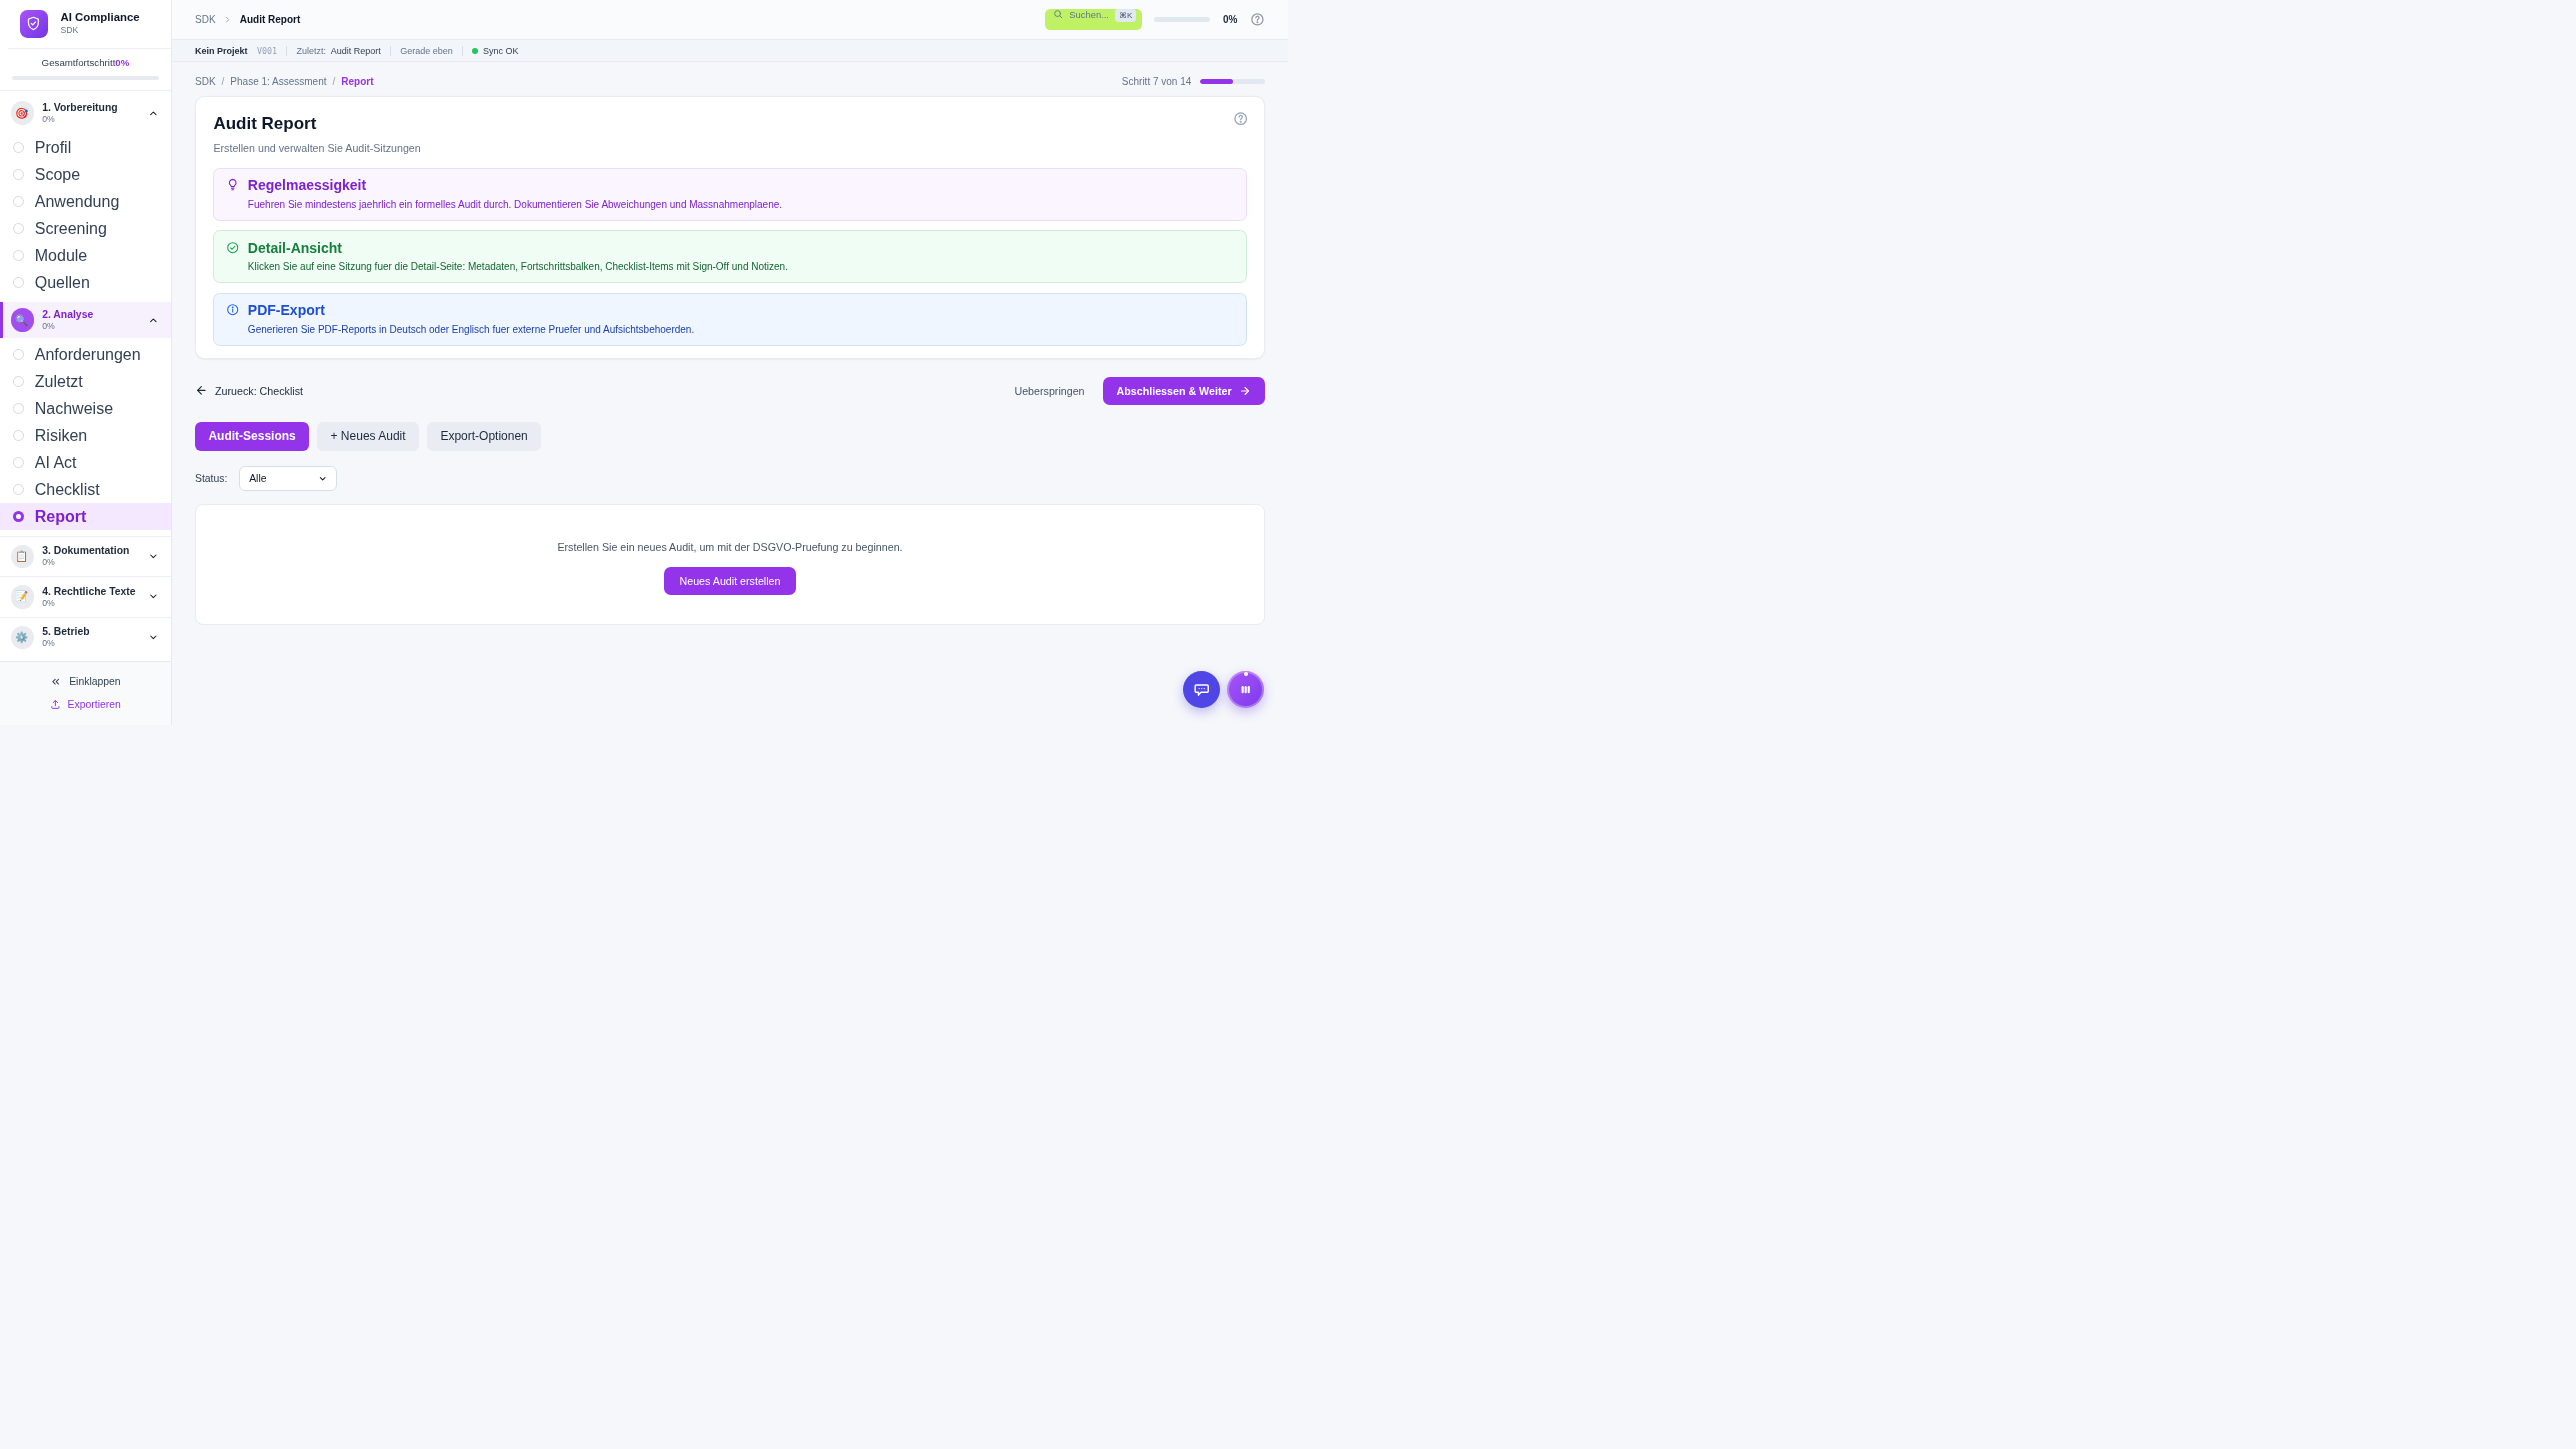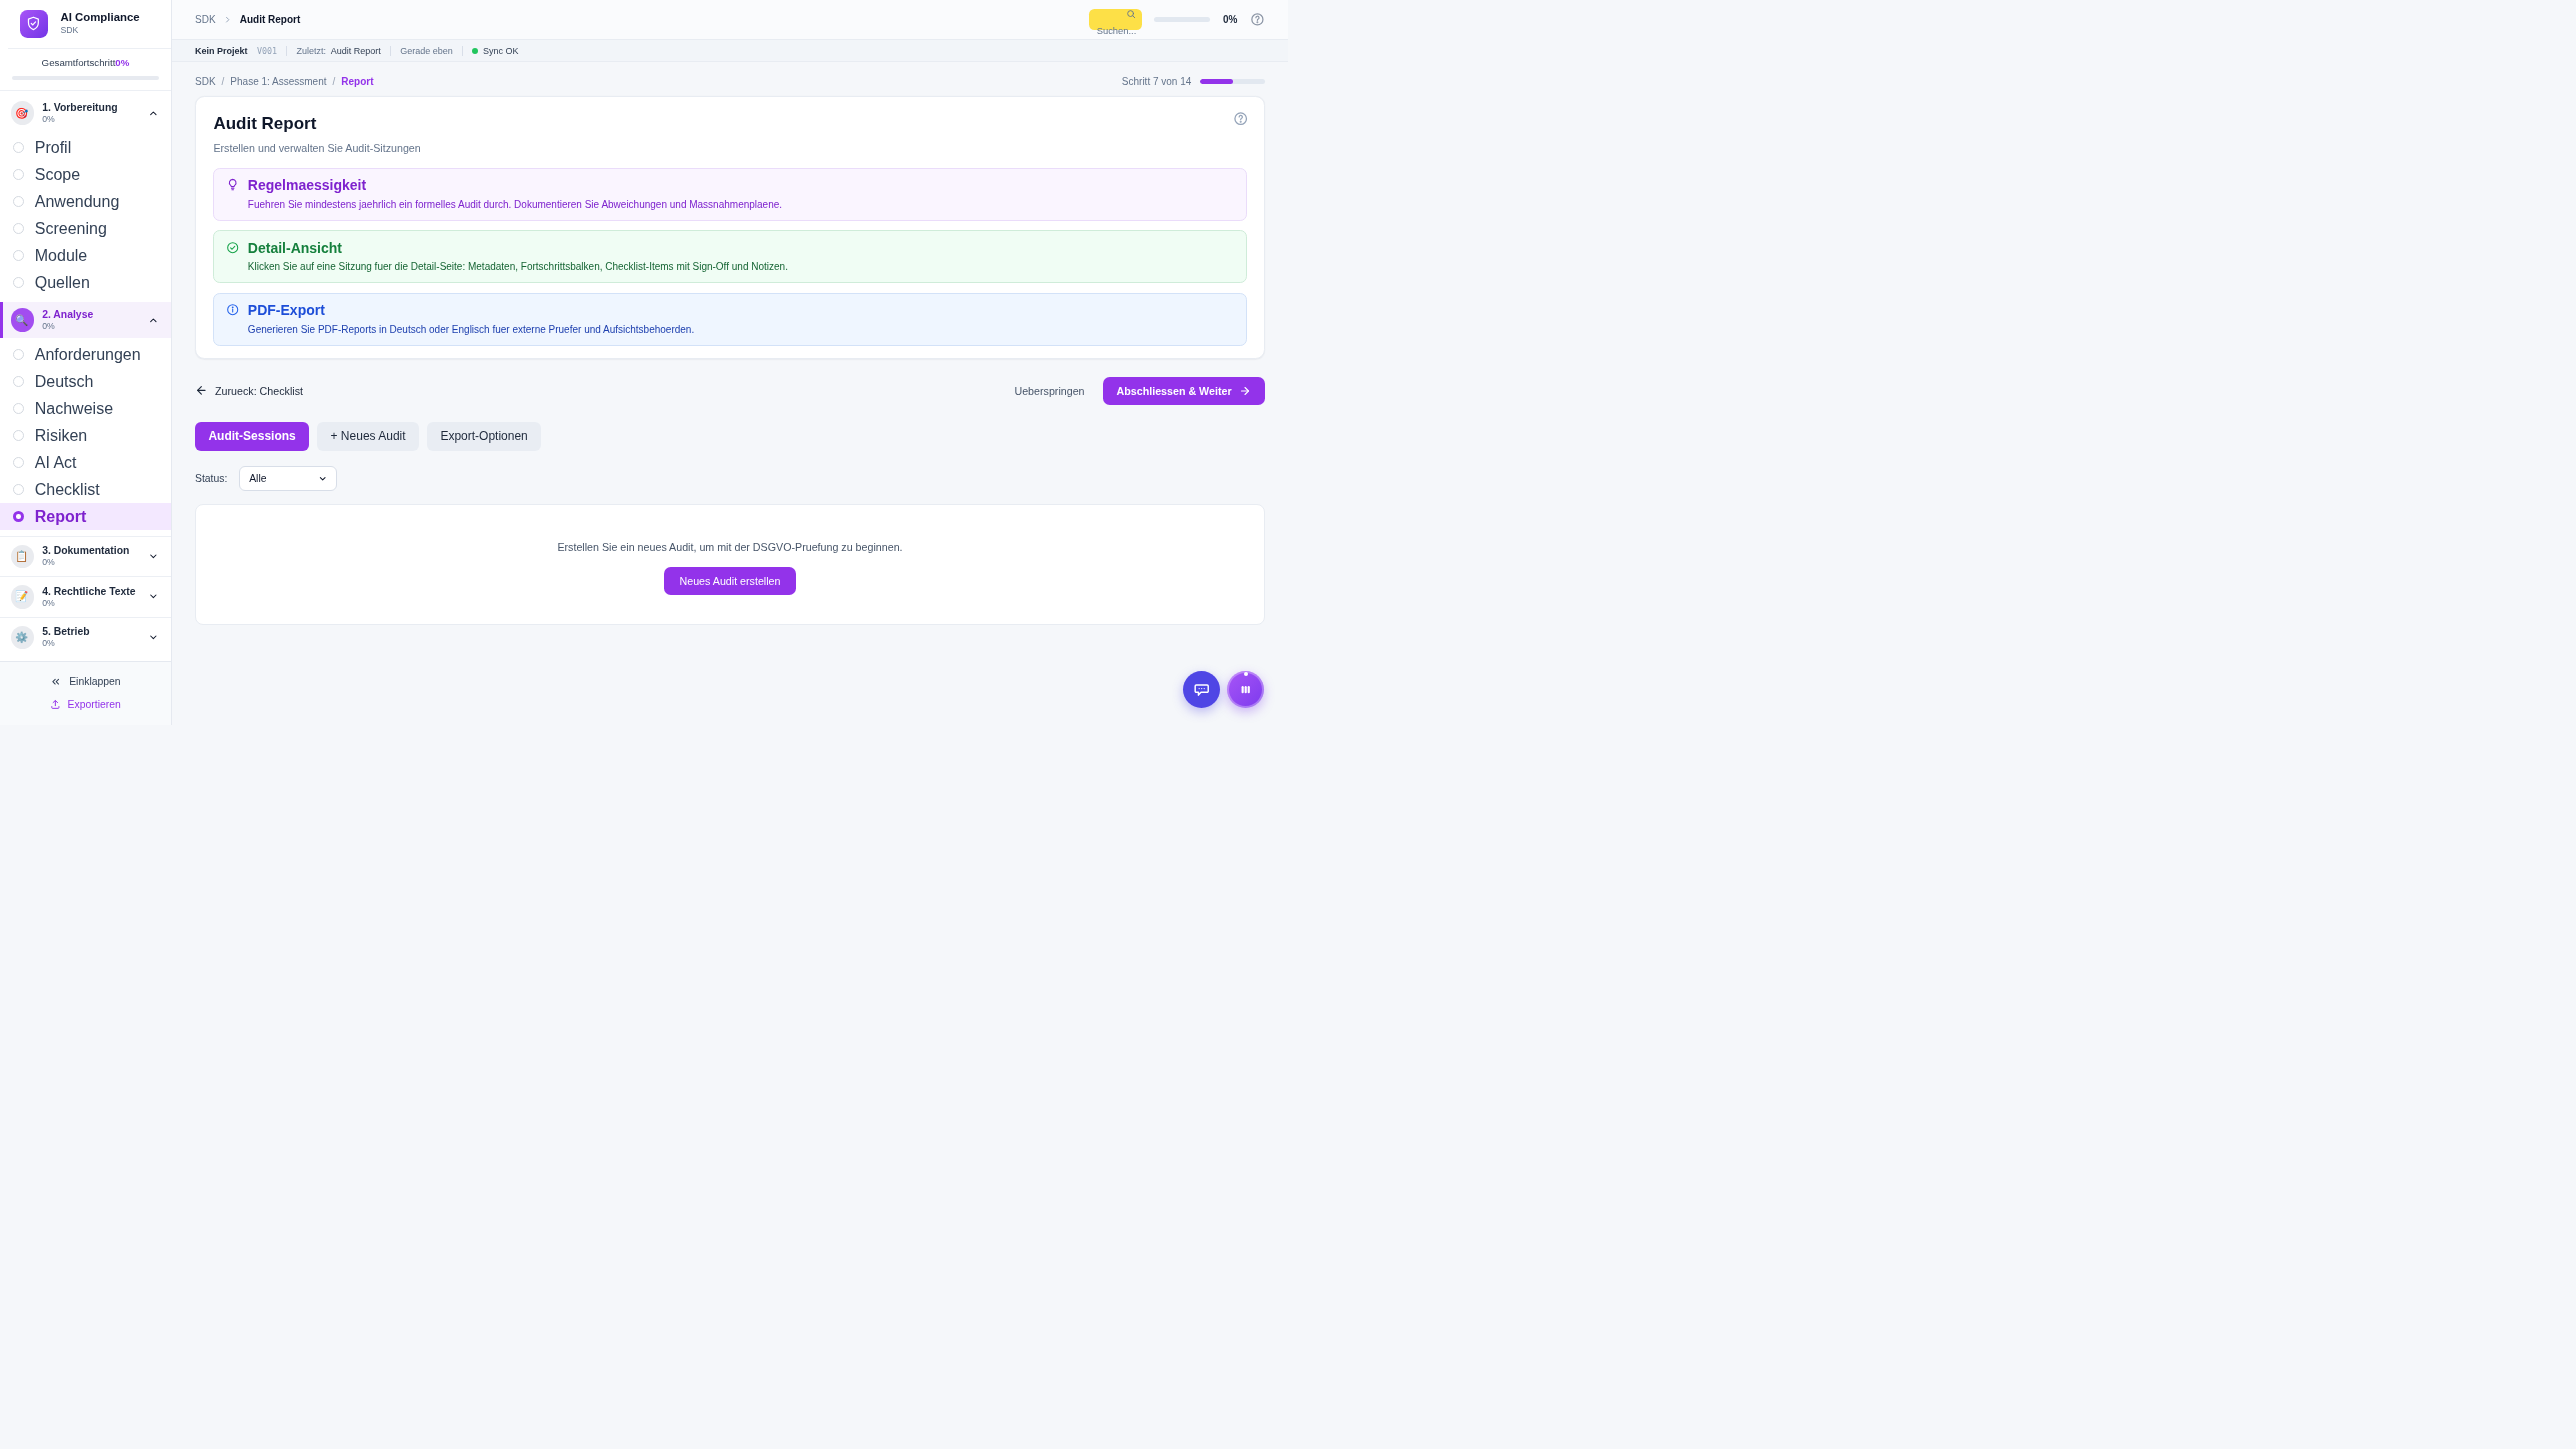--- a/index.html
+++ b/index.html
@@ -45,21 +45,21 @@
   .collapse-btn { display:flex; align-items:center; gap:7.4px; font-size:10.4px; color:#334155; cursor:pointer; }
   .export-btn { display:flex; align-items:center; gap:6.7px; font-size:10.4px; color:#9333ea; cursor:pointer; }
 
   
   .main { flex:1; display:flex; flex-direction:column; min-width:0; }
   .topbar { height:40px; display:flex; align-items:center; padding:0 23px; background:#fafbfd; border-bottom:0.7px solid #e8ecf2; }
   .crumb { display:flex; align-items:center; gap:7.4px; font-size:10px; }
   .crumb-root { color:#64748b; }
   .crumb-current { font-weight:bold; color:#0f172a; }
   .topbar-right { margin-left:auto; display:flex; align-items:center; gap:12.7px; }
-  .search-pill { display:flex; align-items:flex-end; gap:6px; background:#fde047; border-radius:5.4px; height:21.5px; padding:0 5.4px 0 8px; cursor:text;flex-direction:column; }
+  .search-pill { display:flex; align-items:flex-start; gap:6px; background:#bef264; border-radius:5.4px; height:21.5px; padding:0 5.4px 0 8px; cursor:text; }
   .search-ph { font-size:9.4px; color:#64748b; }
   .kbd { background:#e2e8f0; border-radius:3.4px; font-size:8px; color:#475569; padding:2px 4px; }
   .tb-track { width:56px; height:4.7px; border-radius:2.7px; background:#e2e8f0; }
   .tb-pct { font-size:10px; font-weight:bold; color:#1e293b; }
   .icon-btn { cursor:pointer; }
   .statusbar { height:22px; display:flex; align-items:center; gap:9.4px; padding:0 23px; background:#f2f5f9; border-bottom:0.7px solid #e8ecf2; font-size:9px; }
   .sb-project { font-weight:bold; color:#1e293b; }
   .sb-version { font-family:"DejaVu Sans Mono","Liberation Mono",monospace; font-size:8.4px; color:#94a3b8; }
   .sep { width:0.7px; height:10px; background:#d8dee8; }
   .sb-muted { color:#64748b; }
@@ -190,21 +190,21 @@
           </svg>
         </div>
       </div>
       <div class="items-wrap">
         <div class="item">
           <span class="radio"></span>
           <span class="item-label">Anforderungen</span>
         </div>
         <div class="item">
           <span class="radio"></span>
-          <span class="item-label">Deutsch</span>
+          <span class="item-label">Zuletzt</span>
         </div>
         <div class="item">
           <span class="radio"></span>
           <span class="item-label">Nachweise</span>
         </div>
         <div class="item">
           <span class="radio"></span>
           <span class="item-label">Risiken</span>
         </div>
         <div class="item">

